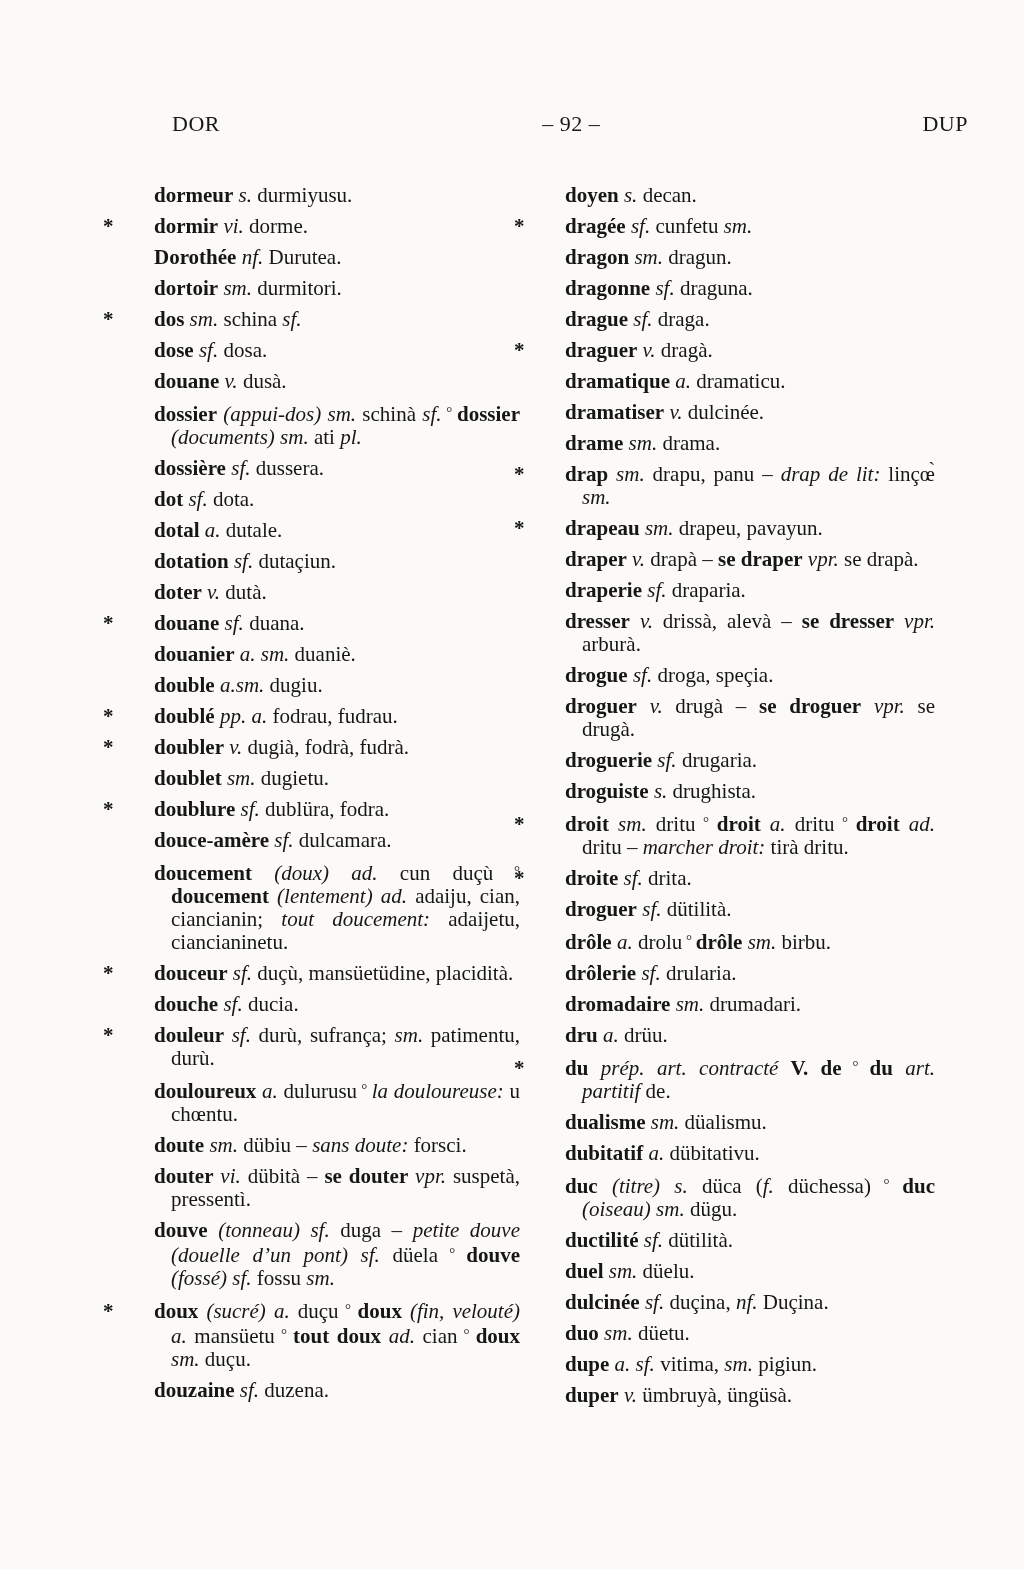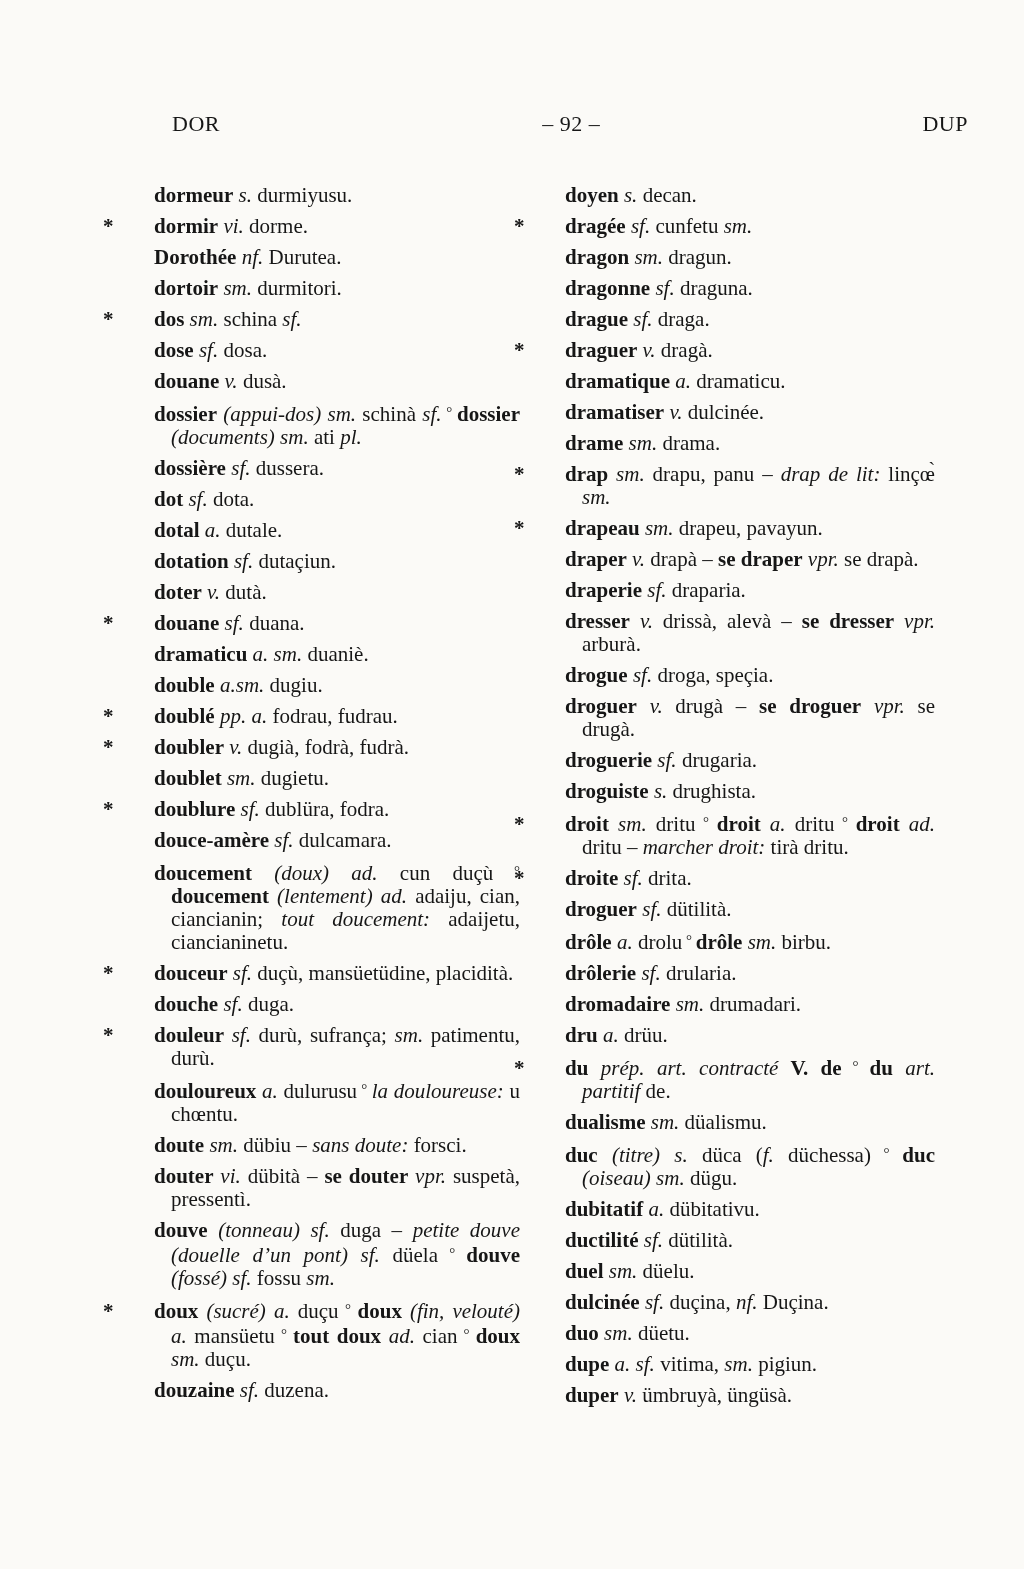--- a/index.html
+++ b/index.html
@@ -75,30 +75,30 @@
         <div class="entry"><span class="star">*</span><span class="seg-b">dos</span><span class="seg-i"> sm.</span><span class="seg-r"> schina </span><span class="seg-i">sf.</span></div>
         <div class="entry"><span class="star"></span><span class="seg-b">dose</span><span class="seg-i"> sf.</span><span class="seg-r"> dosa.</span></div>
         <div class="entry"><span class="star"></span><span class="seg-b">douane</span><span class="seg-i"> v.</span><span class="seg-r"> dusà.</span></div>
         <div class="entry"><span class="star"></span><span class="seg-b">dossier</span><span class="seg-i"> (appui-dos) sm.</span><span class="seg-r"> schinà </span><span class="seg-i">sf.</span><span class="seg-d"> ° </span><span class="seg-b">dossier</span><span class="seg-i"> (documents) sm.</span><span class="seg-r"> ati </span><span class="seg-i">pl.</span></div>
         <div class="entry"><span class="star"></span><span class="seg-b">dossière</span><span class="seg-i"> sf.</span><span class="seg-r"> dussera.</span></div>
         <div class="entry"><span class="star"></span><span class="seg-b">dot</span><span class="seg-i"> sf.</span><span class="seg-r"> dota.</span></div>
         <div class="entry"><span class="star"></span><span class="seg-b">dotal</span><span class="seg-i"> a.</span><span class="seg-r"> dutale.</span></div>
         <div class="entry"><span class="star"></span><span class="seg-b">dotation</span><span class="seg-i"> sf.</span><span class="seg-r"> dutaçiun.</span></div>
         <div class="entry"><span class="star"></span><span class="seg-b">doter</span><span class="seg-i"> v.</span><span class="seg-r"> dutà.</span></div>
         <div class="entry"><span class="star">*</span><span class="seg-b">douane</span><span class="seg-i"> sf.</span><span class="seg-r"> duana.</span></div>
-        <div class="entry"><span class="star"></span><span class="seg-b">dramaticu</span><span class="seg-i"> a. sm.</span><span class="seg-r"> duaniè.</span></div>
+        <div class="entry"><span class="star"></span><span class="seg-b">douanier</span><span class="seg-i"> a. sm.</span><span class="seg-r"> duaniè.</span></div>
         <div class="entry"><span class="star"></span><span class="seg-b">double</span><span class="seg-i"> a.sm.</span><span class="seg-r"> dugiu.</span></div>
         <div class="entry"><span class="star">*</span><span class="seg-b">doublé</span><span class="seg-i"> pp. a.</span><span class="seg-r"> fodrau, fudrau.</span></div>
         <div class="entry"><span class="star">*</span><span class="seg-b">doubler</span><span class="seg-i"> v.</span><span class="seg-r"> dugià, fodrà, fudrà.</span></div>
         <div class="entry"><span class="star"></span><span class="seg-b">doublet</span><span class="seg-i"> sm.</span><span class="seg-r"> dugietu.</span></div>
         <div class="entry"><span class="star">*</span><span class="seg-b">doublure</span><span class="seg-i"> sf.</span><span class="seg-r"> dublüra, fodra.</span></div>
         <div class="entry"><span class="star"></span><span class="seg-b">douce-amère</span><span class="seg-i"> sf.</span><span class="seg-r"> dulcamara.</span></div>
         <div class="entry"><span class="star"></span><span class="seg-b">doucement</span><span class="seg-i"> (doux) ad.</span><span class="seg-r"> cun duçù</span><span class="seg-d"> ° </span><span class="seg-b">doucement</span><span class="seg-i"> (lentement) ad.</span><span class="seg-r"> adaiju, cian, ciancianin; </span><span class="seg-i">tout doucement:</span><span class="seg-r"> adaijetu, ciancianinetu.</span></div>
         <div class="entry"><span class="star">*</span><span class="seg-b">douceur</span><span class="seg-i"> sf.</span><span class="seg-r"> duçù, mansüetüdine, placidità.</span></div>
-        <div class="entry"><span class="star"></span><span class="seg-b">douche</span><span class="seg-i"> sf.</span><span class="seg-r"> duga.</span></div>
+        <div class="entry"><span class="star"></span><span class="seg-b">douche</span><span class="seg-i"> sf.</span><span class="seg-r"> ducia.</span></div>
         <div class="entry"><span class="star">*</span><span class="seg-b">douleur</span><span class="seg-i"> sf.</span><span class="seg-r"> durù, sufrança; </span><span class="seg-i">sm.</span><span class="seg-r"> patimentu, durù.</span></div>
         <div class="entry"><span class="star"></span><span class="seg-b">douloureux</span><span class="seg-i"> a.</span><span class="seg-r"> dulurusu</span><span class="seg-d"> ° </span><span class="seg-i">la douloureuse:</span><span class="seg-r"> u chœntu.</span></div>
         <div class="entry"><span class="star"></span><span class="seg-b">doute</span><span class="seg-i"> sm.</span><span class="seg-r"> dübiu – </span><span class="seg-i">sans doute:</span><span class="seg-r"> forsci.</span></div>
         <div class="entry"><span class="star"></span><span class="seg-b">douter</span><span class="seg-i"> vi.</span><span class="seg-r"> dübità – </span><span class="seg-b">se douter</span><span class="seg-i"> vpr.</span><span class="seg-r"> suspetà, pressentì.</span></div>
         <div class="entry"><span class="star"></span><span class="seg-b">douve</span><span class="seg-i"> (tonneau) sf.</span><span class="seg-r"> duga – </span><span class="seg-i">petite douve (douelle d’un pont) sf.</span><span class="seg-r"> düela</span><span class="seg-d"> ° </span><span class="seg-b">douve</span><span class="seg-i"> (fossé) sf.</span><span class="seg-r"> fossu </span><span class="seg-i">sm.</span></div>
         <div class="entry"><span class="star">*</span><span class="seg-b">doux</span><span class="seg-i"> (sucré) a.</span><span class="seg-r"> duçu</span><span class="seg-d"> ° </span><span class="seg-b">doux</span><span class="seg-i"> (fin, velouté) a.</span><span class="seg-r"> mansüetu</span><span class="seg-d"> ° </span><span class="seg-b">tout doux</span><span class="seg-i"> ad.</span><span class="seg-r"> cian</span><span class="seg-d"> ° </span><span class="seg-b">doux</span><span class="seg-i"> sm.</span><span class="seg-r"> duçu.</span></div>
         <div class="entry"><span class="star"></span><span class="seg-b">douzaine</span><span class="seg-i"> sf.</span><span class="seg-r"> duzena.</span></div>
       </div>
     <div class="col col-right" id="col-right">
         <div class="entry"><span class="star"></span><span class="seg-b">doyen</span><span class="seg-i"> s.</span><span class="seg-r"> decan.</span></div>
@@ -121,22 +121,22 @@
         <div class="entry"><span class="star"></span><span class="seg-b">droguiste</span><span class="seg-i"> s.</span><span class="seg-r"> drughista.</span></div>
         <div class="entry"><span class="star">*</span><span class="seg-b">droit</span><span class="seg-i"> sm.</span><span class="seg-r"> dritu</span><span class="seg-d"> ° </span><span class="seg-b">droit</span><span class="seg-i"> a.</span><span class="seg-r"> dritu</span><span class="seg-d"> ° </span><span class="seg-b">droit</span><span class="seg-i"> ad.</span><span class="seg-r"> dritu – </span><span class="seg-i">marcher droit:</span><span class="seg-r"> tirà dritu.</span></div>
         <div class="entry"><span class="star">*</span><span class="seg-b">droite</span><span class="seg-i"> sf.</span><span class="seg-r"> drita.</span></div>
         <div class="entry"><span class="star"></span><span class="seg-b">droguer</span><span class="seg-i"> sf.</span><span class="seg-r"> dütilità.</span></div>
         <div class="entry"><span class="star"></span><span class="seg-b">drôle</span><span class="seg-i"> a.</span><span class="seg-r"> drolu</span><span class="seg-d"> ° </span><span class="seg-b">drôle</span><span class="seg-i"> sm.</span><span class="seg-r"> birbu.</span></div>
         <div class="entry"><span class="star"></span><span class="seg-b">drôlerie</span><span class="seg-i"> sf.</span><span class="seg-r"> drularia.</span></div>
         <div class="entry"><span class="star"></span><span class="seg-b">dromadaire</span><span class="seg-i"> sm.</span><span class="seg-r"> drumadari.</span></div>
         <div class="entry"><span class="star"></span><span class="seg-b">dru</span><span class="seg-i"> a.</span><span class="seg-r"> drüu.</span></div>
         <div class="entry"><span class="star">*</span><span class="seg-b">du</span><span class="seg-i"> prép. art. contracté</span><span class="seg-b"> V. de</span><span class="seg-d"> ° </span><span class="seg-b">du</span><span class="seg-i"> art. partitif</span><span class="seg-r"> de.</span></div>
         <div class="entry"><span class="star"></span><span class="seg-b">dualisme</span><span class="seg-i"> sm.</span><span class="seg-r"> düalismu.</span></div>
+        <div class="entry"><span class="star"></span><span class="seg-b">dubitatif</span><span class="seg-i"> a.</span><span class="seg-r"> dübitativu.</span></div>
         <div class="entry"><span class="star"></span><span class="seg-b">duc</span><span class="seg-i"> (titre) s.</span><span class="seg-r"> düca (</span><span class="seg-i">f.</span><span class="seg-r"> düchessa)</span><span class="seg-d"> ° </span><span class="seg-b">duc</span><span class="seg-i"> (oiseau) sm.</span><span class="seg-r"> dügu.</span></div>
-        <div class="entry"><span class="star"></span><span class="seg-b">dubitatif</span><span class="seg-i"> a.</span><span class="seg-r"> dübitativu.</span></div>
         <div class="entry"><span class="star"></span><span class="seg-b">ductilité</span><span class="seg-i"> sf.</span><span class="seg-r"> dütilità.</span></div>
         <div class="entry"><span class="star"></span><span class="seg-b">duel</span><span class="seg-i"> sm.</span><span class="seg-r"> düelu.</span></div>
         <div class="entry"><span class="star"></span><span class="seg-b">dulcinée</span><span class="seg-i"> sf.</span><span class="seg-r"> duçina, </span><span class="seg-i">nf.</span><span class="seg-r"> Duçina.</span></div>
         <div class="entry"><span class="star"></span><span class="seg-b">duo</span><span class="seg-i"> sm.</span><span class="seg-r"> düetu.</span></div>
         <div class="entry"><span class="star"></span><span class="seg-b">dupe</span><span class="seg-i"> a. sf.</span><span class="seg-r"> vitima, </span><span class="seg-i">sm.</span><span class="seg-r"> pigiun.</span></div>
         <div class="entry"><span class="star"></span><span class="seg-b">duper</span><span class="seg-i"> v.</span><span class="seg-r"> ümbruyà, üngüsà.</span></div>
       </div>
   </div>
 </div>
 

